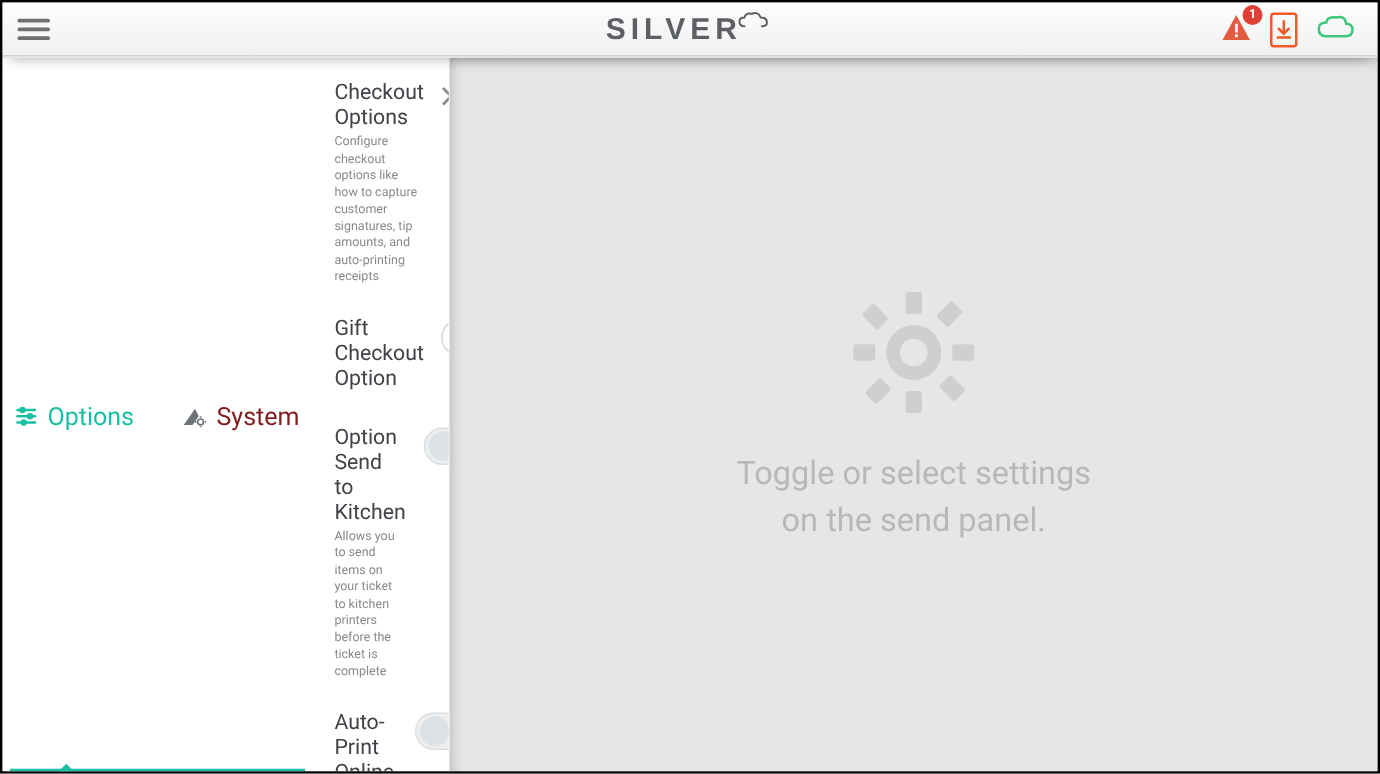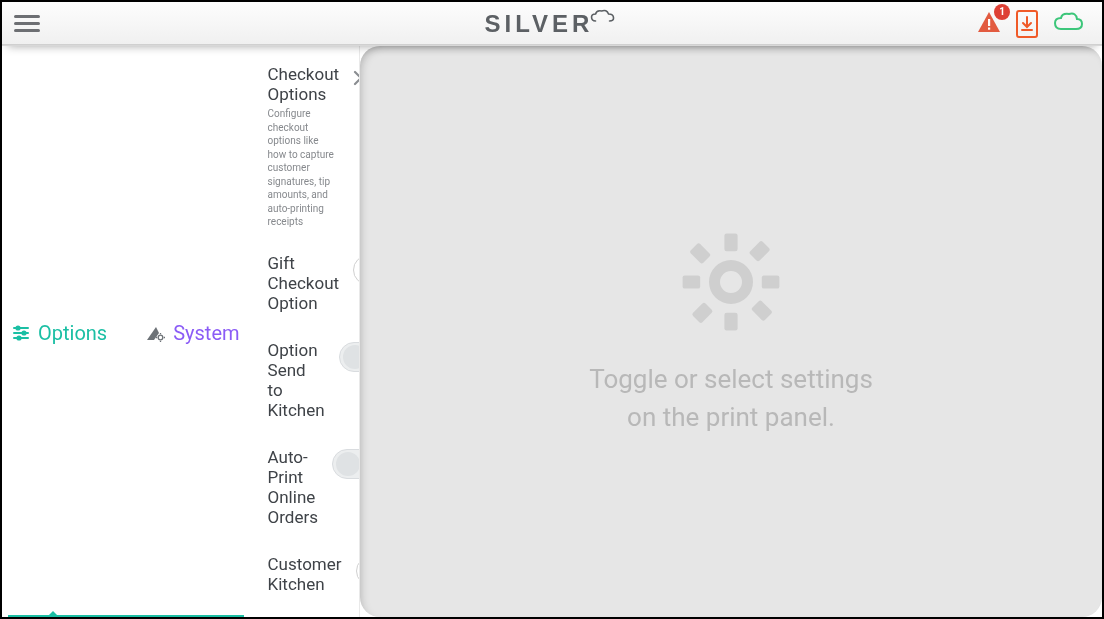--- a/index.html
+++ b/index.html
@@ -25,28 +25,28 @@
   .brand-cloud { position:relative; top:-8px; left:-4px;}
   .brand-cloud svg { display:block;}
   .topbar-right { margin-left:auto; display:flex; align-items:center; gap:14px; padding-right:10px;}
   .alert-wrap { position:relative; }
   .badge { position:absolute; top:-6px; right:-8px; background:#de4035; color:#fff; font-size:10px; width:16px; height:16px; border-radius:50%; display:flex; align-items:center; justify-content:center; font-weight:700;}
   .dl-btn { width:22px; height:28px; border:2px solid #f05a28; border-radius:3px; display:flex; align-items:center; justify-content:center;}
 
   
   .body { display:flex; height: calc(619px - 44px - 4px); }
   .sidebar { width:358px; background:#fff; border-right:1px solid #e9e9e9; display:flex; flex-direction:row;}
-  .main { flex:1; background:#e6e6e6; display:flex; flex-direction:column; align-items:center; justify-content:center; color:#b4b4b4; box-shadow: inset 4px 4px 10px -4px rgba(0,0,0,0.25); border-radius: 20px;}
+  .main { flex:1; background:#e6e6e6; display:flex; flex-direction:column; align-items:center; justify-content:center; color:#b4b4b4; box-shadow: inset 4px 4px 10px -4px rgba(0,0,0,0.25);}
   .main-text { font-size:26px; text-align:center; line-height:1.45; margin-top:24px; color:#b8b8b8;}
 
   
   .tabs { display:flex; gap:38px; padding: 12px 10px 0 10px; position:relative;}
   .tab { display:flex; align-items:center; gap:8px; font-size:20px; cursor:pointer; padding-bottom:10px;}
   .tab.active { color:#1bbfa4; }
-  .tab.inactive { color:#8b5cf6; }
+  .tab.inactive { color:#7f1d1d; }
   .tab-underline { position:absolute; left:6px; right:6px; bottom:0; height:2px; background:#1bbfa4;}
   .tab-caret { position:absolute; bottom:-1px; left:44px; width:0; height:0; border-left:7px solid transparent; border-right:7px solid transparent; border-bottom:7px solid #1bbfa4;}
   
   .list { padding: 18px 18px 0 18px; overflow:hidden; flex:1;}
   .row { display:flex; justify-content:space-between; align-items:flex-start; gap:14px; margin-bottom:24px;}
   .row-text { flex:1; }
   .row-title { font-size:17px; color:#3f4348; margin-bottom:3px;}
   .row-desc { font-size:10px; color:#86898d; line-height:1.35; max-width:260px;}
   .chevron { color:#8a8d91; font-size:22px; padding-top:2px;}
   
@@ -148,20 +148,21 @@
           <div class="row-title">Gift Checkout Option</div>
         </div>
         <div class="toggle on">
               <div class="knob"></div>
             </div>
       </div>
 
       <div class="row">
         <div class="row-text">
           <div class="row-title">Option Send to Kitchen</div>
+          <div class="row-desc">Allows you to send items on your ticket to kitchen printers before the ticket is complete</div>
         </div>
         <div class="toggle off">
               <div class="knob"></div>
             </div>
       </div>
 
       <div class="row">
         <div class="row-text">
           <div class="row-title">Auto-Print Online Orders</div>
         </div>
@@ -191,18 +192,18 @@
         <rect x="6" y="44" width="16" height="12" rx="2"></rect>
         <rect x="78" y="44" width="16" height="12" rx="2"></rect>
         <rect x="16" y="16" width="12" height="16" rx="2" transform="rotate(-45 22 24)"></rect>
         <rect x="72" y="68" width="12" height="16" rx="2" transform="rotate(-45 78 76)"></rect>
         <rect x="68" y="16" width="16" height="12" rx="2" transform="rotate(-45 76 22)"></rect>
         <rect x="16" y="72" width="16" height="12" rx="2" transform="rotate(-45 24 78)"></rect>
       </g>
     </svg>
     <div class="main-text">
       <div>Toggle or select settings</div>
-      <div>on the print panel.</div>
+      <div>on the send panel.</div>
     </div>
   </div>
 </div>
 
 </div>
 
 </body></html>

